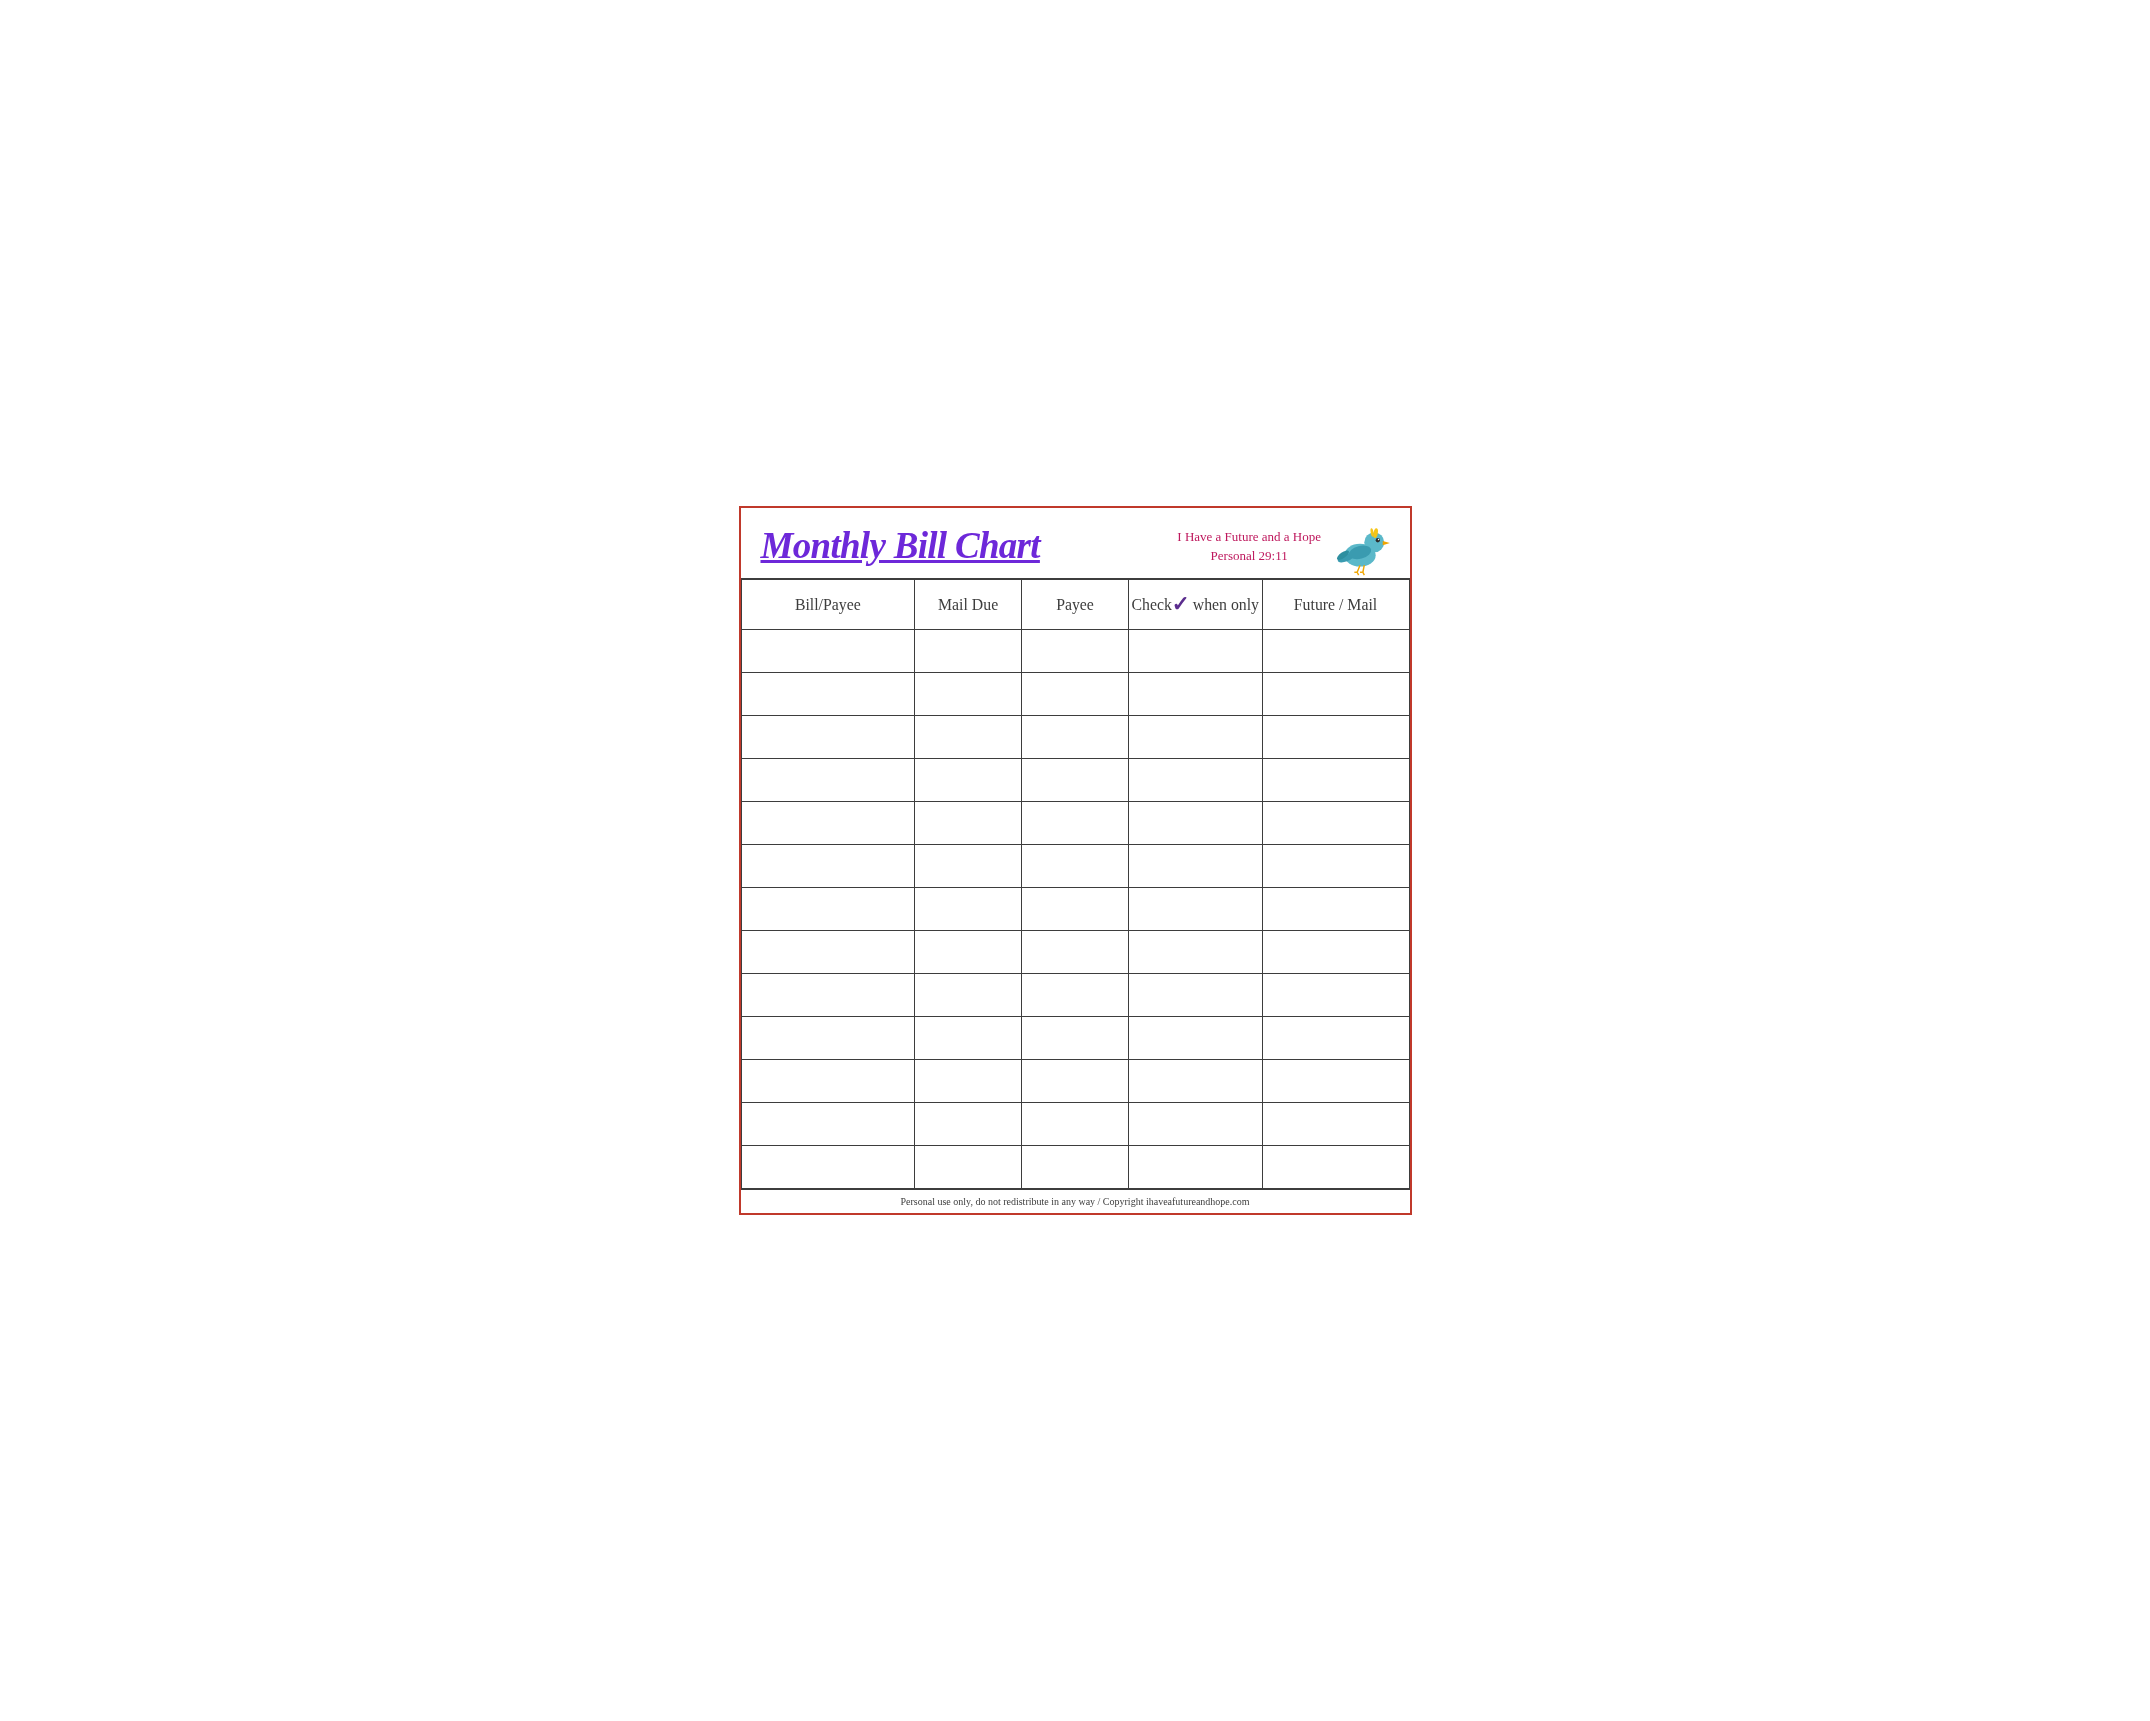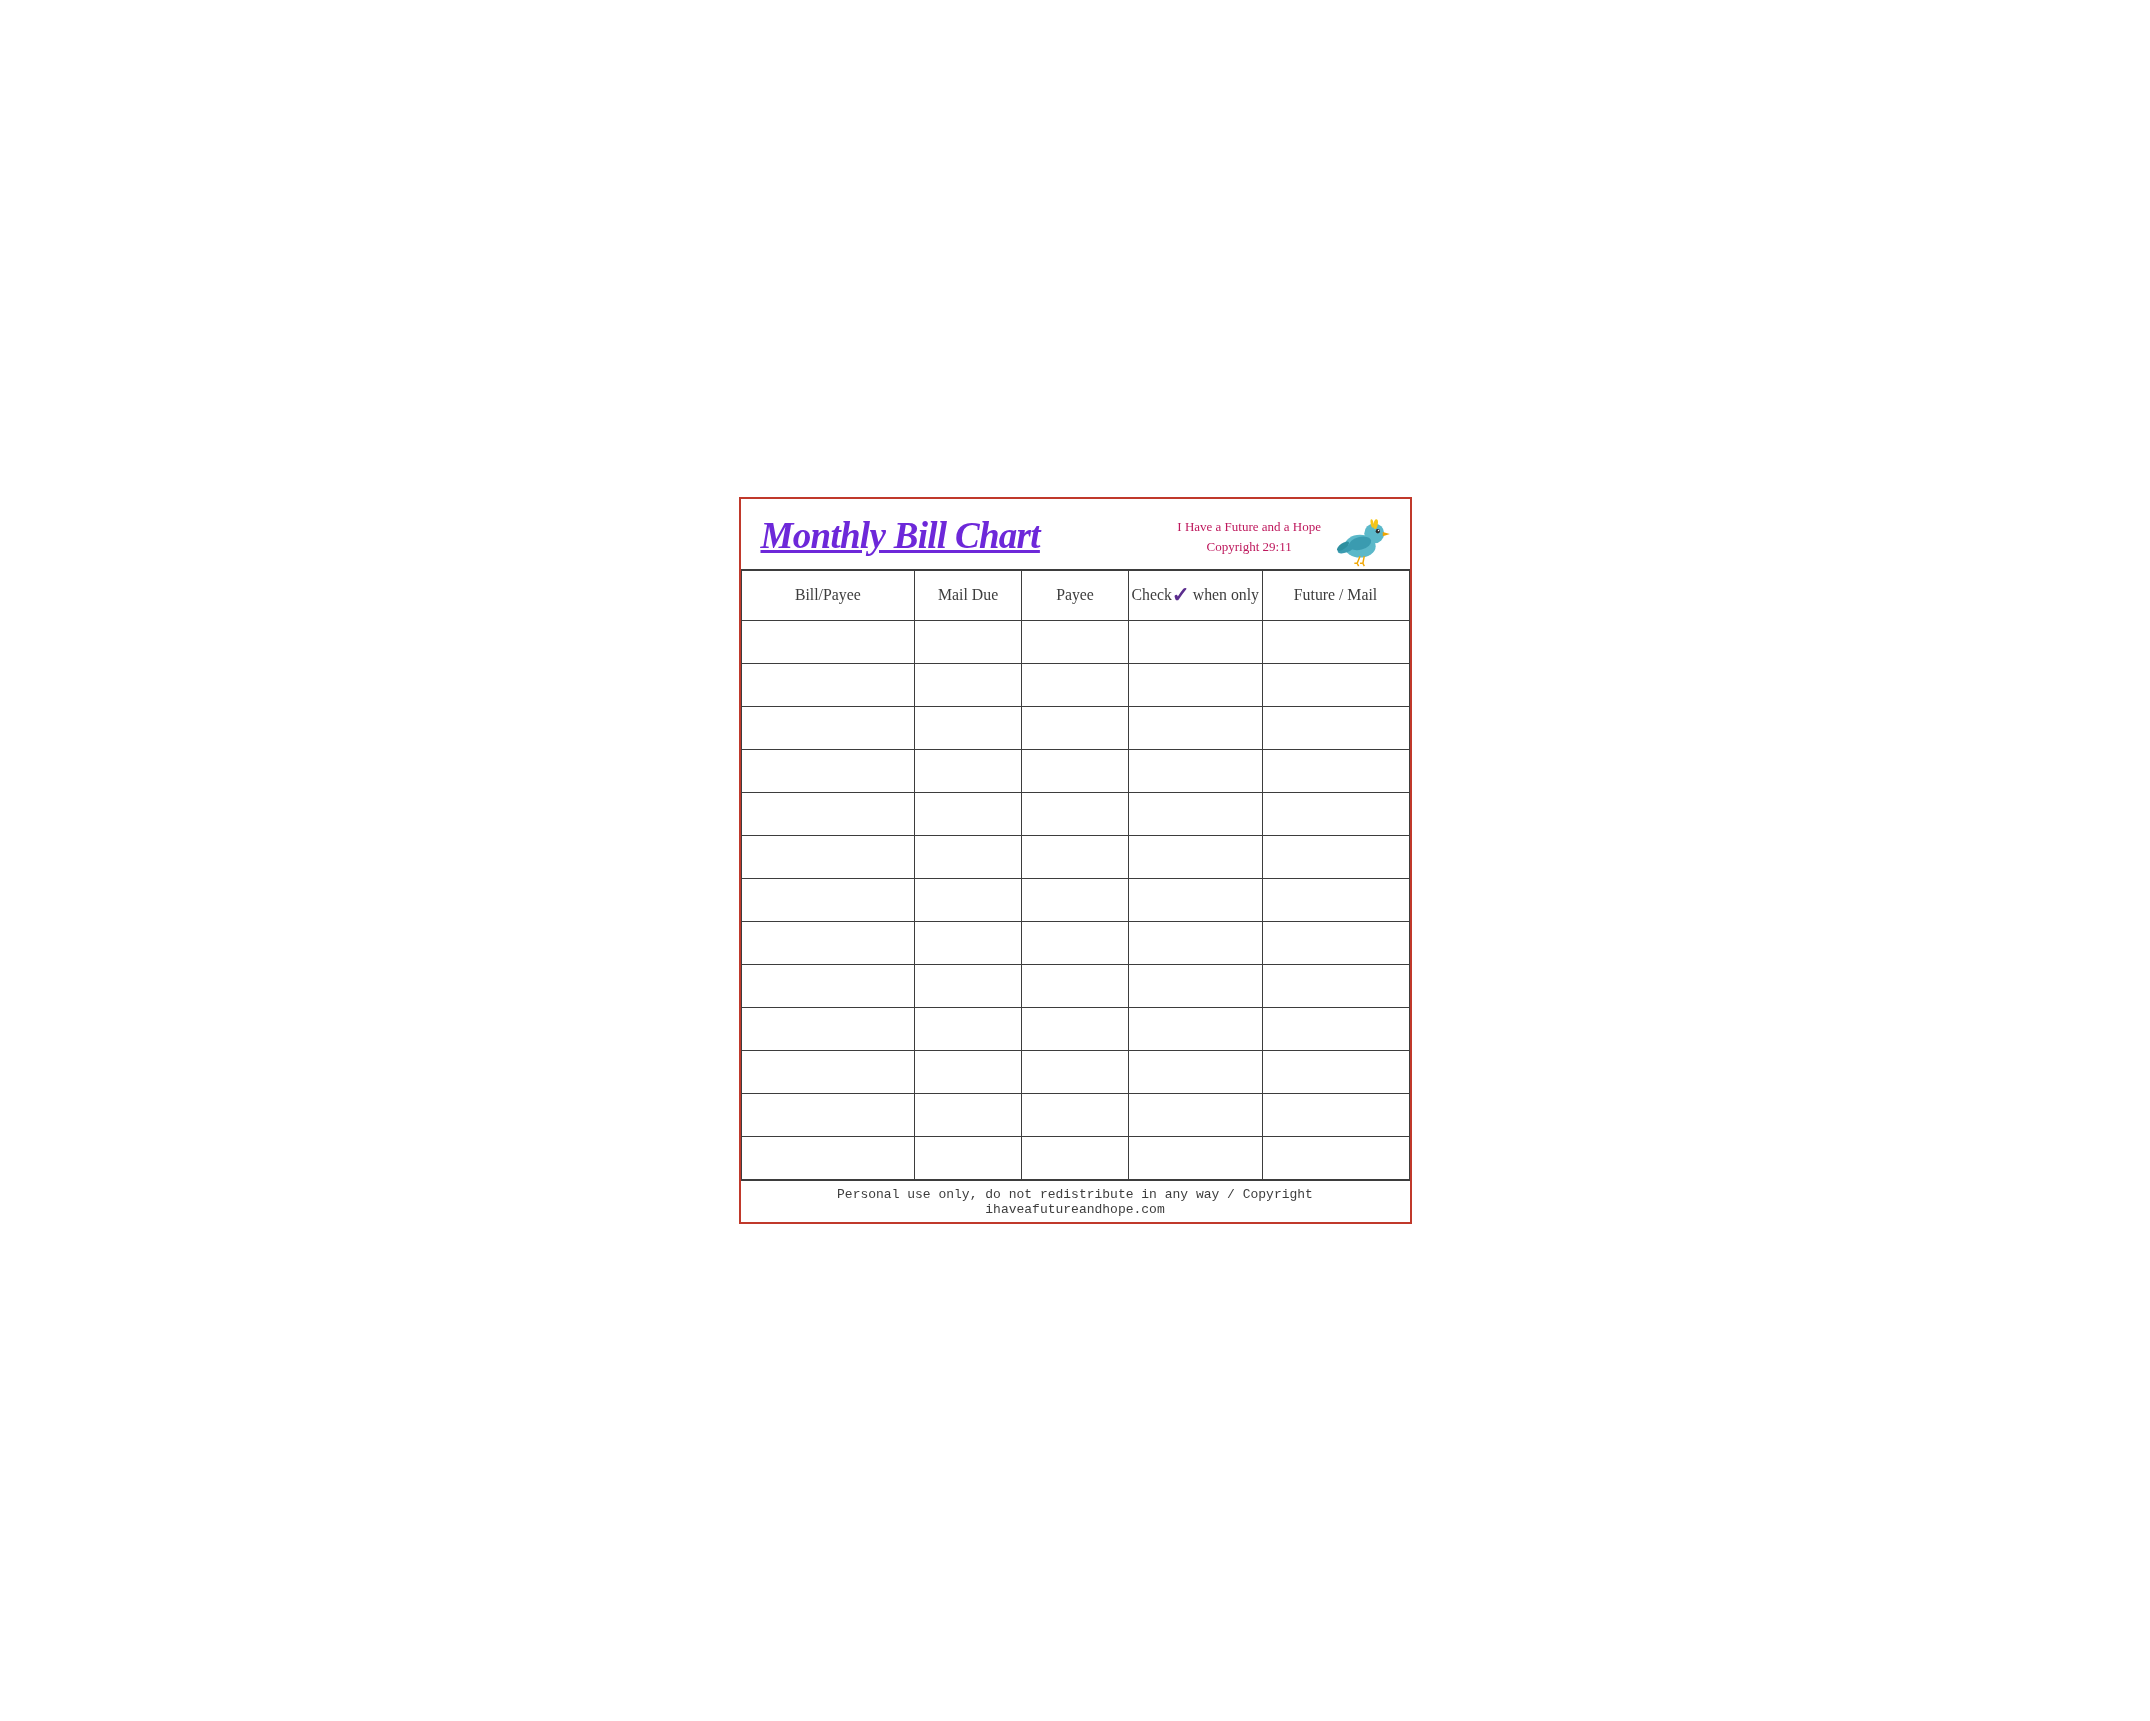--- a/index.html
+++ b/index.html
@@ -114,36 +114,36 @@
       color: #5b2d8e;
       font-size: 21.5px;
       font-weight: bold;
       line-height: 1;
     }
 
     .footer {
       border-top: 1.4px solid #3d3d3d;
       padding: 5.7px 11.5px;
       text-align: center;
-      font-size: 13px;
+      font-size: 10px;
       color: #3d3d3d;
-      font-family: Liberation Mono, monospace;
+      font-family: Liberation Serif, serif;
     }
   </style>
 </head>
 <body>
 
 <div class="page">
 
   <div class="header">
     <div class="title">Monthly Bill Chart</div>
     <div class="header-right">
       <div class="subtitle-text">
         <div>I Have a Future and a Hope</div>
-        <div>Copyright 29:11</div>
+        <div>Personal 29:11</div>
       </div>
 
       <div class="bird-icon">
         <svg width="64" height="57" viewBox="0 0 90 80" xmlns="http://www.w3.org/2000/svg">
 
           <ellipse cx="38" cy="48" rx="22" ry="16" fill="#5bb8c9"></ellipse>
 
           <circle cx="58" cy="30" r="14" fill="#5bb8c9"></circle>
 
           <polygon points="70,28 80,31 70,34" fill="#f0a500"></polygon>

